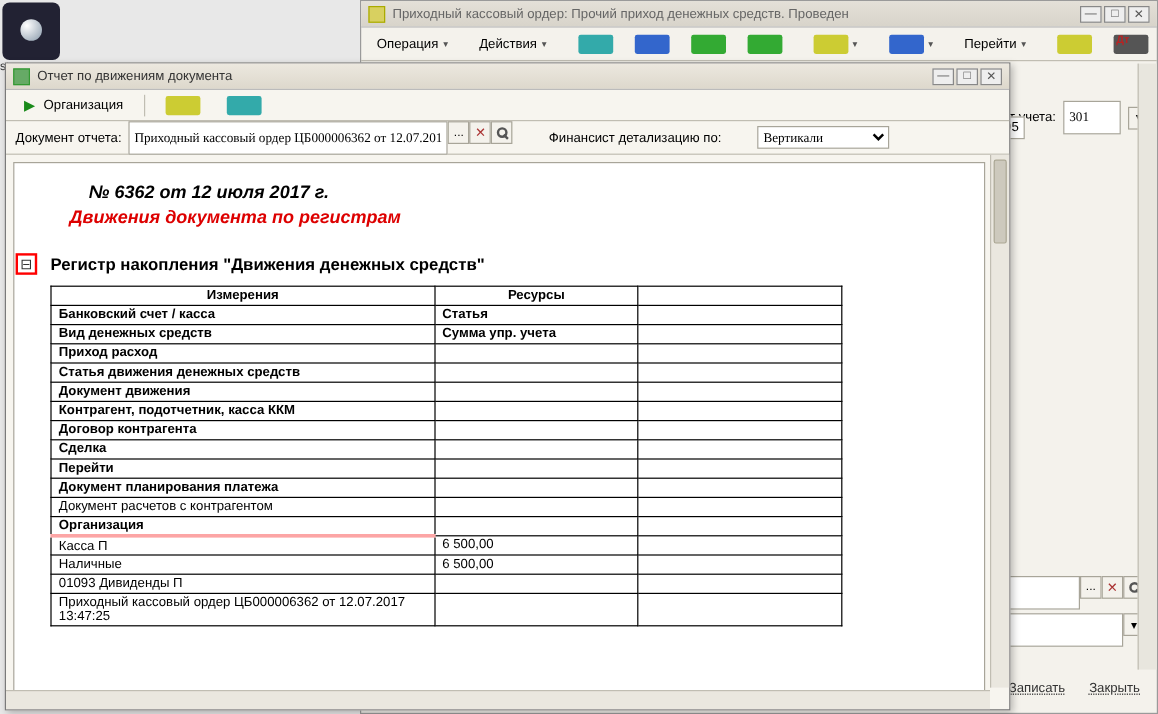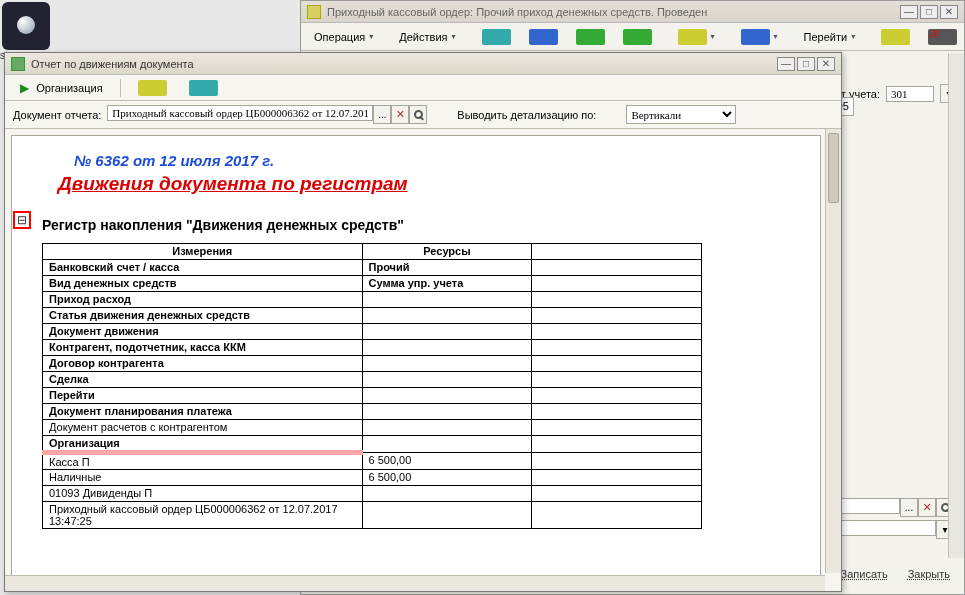--- a/index.html
+++ b/index.html
@@ -36,21 +36,21 @@
   .ico-cyan{background:#3aa;border-radius:2px;}
   .ico-dk{background:#555;border-radius:2px;}
   .ico-mag{border:2px solid #555;border-radius:50%;width:12px;height:12px;position:relative;}
   .ico-mag::after{content:"";position:absolute;width:5px;height:2px;background:#555;transform:rotate(45deg);bottom:-2px;right:-3px;}
   
   .bg-body{position:absolute;left:0;right:0;top:52px;bottom:0;padding:6px;}
   .bg-right-top{display:flex;align-items:center;gap:10px;padding:4px 0 8px 0;}
   .chk{display:flex;align-items:center;gap:4px;}
   .chk input{margin:0;}
   .bg-row2{display:flex;align-items:center;gap:6px;margin-bottom:8px;justify-content:flex-end;}
-  .inp{border:1px solid #a8a599;background:#fff;height:16px;padding:0 4px;font:11px Tahoma;}
+  .inp{border:1px solid #a8a599;background:#fff;height:28px;padding:0 4px;font:11px Tahoma;}
   .btn-dots{width:18px;height:19px;border:1px solid #a8a599;background:#f4f2ec;font-size:10px;display:flex;align-items:center;justify-content:center;cursor:pointer;}
   .bg-val{position:absolute;right:110px;top:96px;width:90px;height:19px;border:1px solid #a8a599;background:#fff;text-align:right;padding:2px 4px;}
   
   .bg-bottom-fields{position:absolute;right:10px;bottom:52px;width:200px;}
   .bg-bottom-fields .row{display:flex;margin-bottom:3px;}
   .bg-bottom-fields .row .inp{flex:1;}
   .bg-btnbar{position:absolute;right:8px;bottom:8px;display:flex;align-items:center;gap:8px;height:24px;}
   .flat-link{color:#333;text-decoration:underline dotted;cursor:pointer;}
   .btn-ok{border:1px solid #8a8;background:#e8f0e0;padding:2px 10px;font-weight:bold;cursor:pointer;}
   .btn-plain{padding:2px 6px;cursor:pointer;}
@@ -64,22 +64,22 @@
   .fg-titlebar{height:22px;background:linear-gradient(#ece8df,#ddd8cc);border-bottom:1px solid #bbb;display:flex;align-items:center;padding:0 6px;color:#333;}
   .fg-titlebar .ticon{width:14px;height:14px;background:#6a6;border:1px solid #393;margin-right:6px;}
   .fg-toolbar{height:26px;border-bottom:1px solid #c0bdb2;display:flex;align-items:center;padding:0 8px;gap:8px;}
   .play{color:#1a8a1a;font-size:12px;}
   .fg-params{height:28px;border-bottom:1px solid #c0bdb2;display:flex;align-items:center;padding:0 8px;gap:6px;}
   .doc-field{flex:0 0 320px;display:flex;}
   .doc-field .inp{flex:1;}
   .sel{border:1px solid #a8a599;background:#fff;height:19px;font:11px Tahoma;}
   
   .report-area{position:absolute;left:6px;right:20px;top:82px;bottom:8px;background:#fff;border:1px solid #a8a599;overflow:hidden;padding:14px 22px;}
-  .rpt-title1{color:#1d4ed8;font-style:italic;font-weight:bold;font-size:15px;margin:2px 0 4px 40px;}
-  .rpt-title2{color:#d00;font-style:italic;font-weight:bold;font-size:19px;margin:0 0 22px 24px;text-decoration:underline;}
+  .rpt-title1{color:#000000;font-style:italic;font-weight:bold;font-size:15px;margin:2px 0 4px 40px;}
+  .rpt-title2{color:#d00;font-style:italic;font-weight:bold;font-size:15px;margin:0 0 22px 24px;}
   .collapse-box{position:absolute;left:8px;top:158px;width:18px;height:18px;border:2px solid #f00;display:flex;align-items:center;justify-content:center;background:#fff;font-size:12px;color:#333;cursor:pointer;}
   .reg-title{font-weight:bold;font-size:14px;margin:0 0 10px 8px;}
   
   table.grid{border-collapse:collapse;width:660px;margin-left:8px;}
   table.grid th, table.grid td{border:1px solid #000;padding:1px 6px;font-size:11px;text-align:left;vertical-align:top;height:16px;}
   table.grid th{font-weight:bold;text-align:center;background:#fff;}
   .col-meas{width:320px;}
   .col-res{width:170px;}
   .col-blank{width:170px;}
   .num{text-align:right;}
@@ -230,21 +230,21 @@
     <span>Документ отчета:</span>
     <div class="doc-field">
       <input class="inp" value="Приходный кассовый ордер ЦБ000006362 от 12.07.2017 " style="">
       <div class="btn-dots">...</div>
       <div class="clear-x">✕</div>
       <div class="clear-x">
           <span class="ico-mag" style="width:9px;height:9px"></span>
         </div>
     </div>
     <div style="width:18px"></div>
-    <span>Выводить детализацию по:</span>
+    <span>Финансист детализацию по:</span>
     <div style="width:18px"></div>
     <select class="sel" style="width:110px">
       <option>Вертикали</option>
     </select>
   </div>
 
   <div class="report-area">
     <div class="rpt-title1">№ 6362 от 12 июля 2017 г.</div>
     <div class="rpt-title2">Движения документа по регистрам</div>
     <div class="reg-title">Регистр накопления "Движения денежных средств"</div>
@@ -252,21 +252,21 @@
       <thead>
         <tr>
           <th class="col-meas">Измерения</th>
           <th class="col-res">Ресурсы</th>
           <th class="col-blank"></th>
         </tr>
       </thead>
       <tbody id="header-rows">
           <tr>
             <td style="font-weight:bold">Банковский счет / касса</td>
-            <td style="font-weight:bold">Прочий</td>
+            <td style="font-weight:bold">Статья</td>
             <td></td>
           </tr>
           <tr>
             <td style="font-weight:bold">Вид денежных средств</td>
             <td style="font-weight:bold">Сумма упр. учета</td>
             <td></td>
           </tr>
           <tr>
             <td style="font-weight:bold">Приход расход</td>
             <td style="font-weight:bold"></td>
@@ -313,21 +313,21 @@
             <td></td>
           </tr>
           <tr>
             <td style="font-weight:bold">Организация</td>
             <td style="font-weight:bold"></td>
             <td></td>
           </tr>
         </tbody>
       <tbody id="data-rows">
           <tr class="noborder">
-            <td style="border-top:5px solid #fca5a5;margin-top:20px;"> Касса П</td>
+            <td style="border-top:3px solid #fca5a5;margin-top:20px;"> Касса П</td>
             <td class="num" style="border-top:1px solid #000;">6 500,00</td>
             <td style="border-top:1px solid #000;"></td>
           </tr>
           <tr class="noborder">
             <td style="">Наличные</td>
             <td class="num" style="">6 500,00</td>
             <td style=""></td>
           </tr>
           <tr class="noborder">
             <td style="">01093 Дивиденды П</td>

